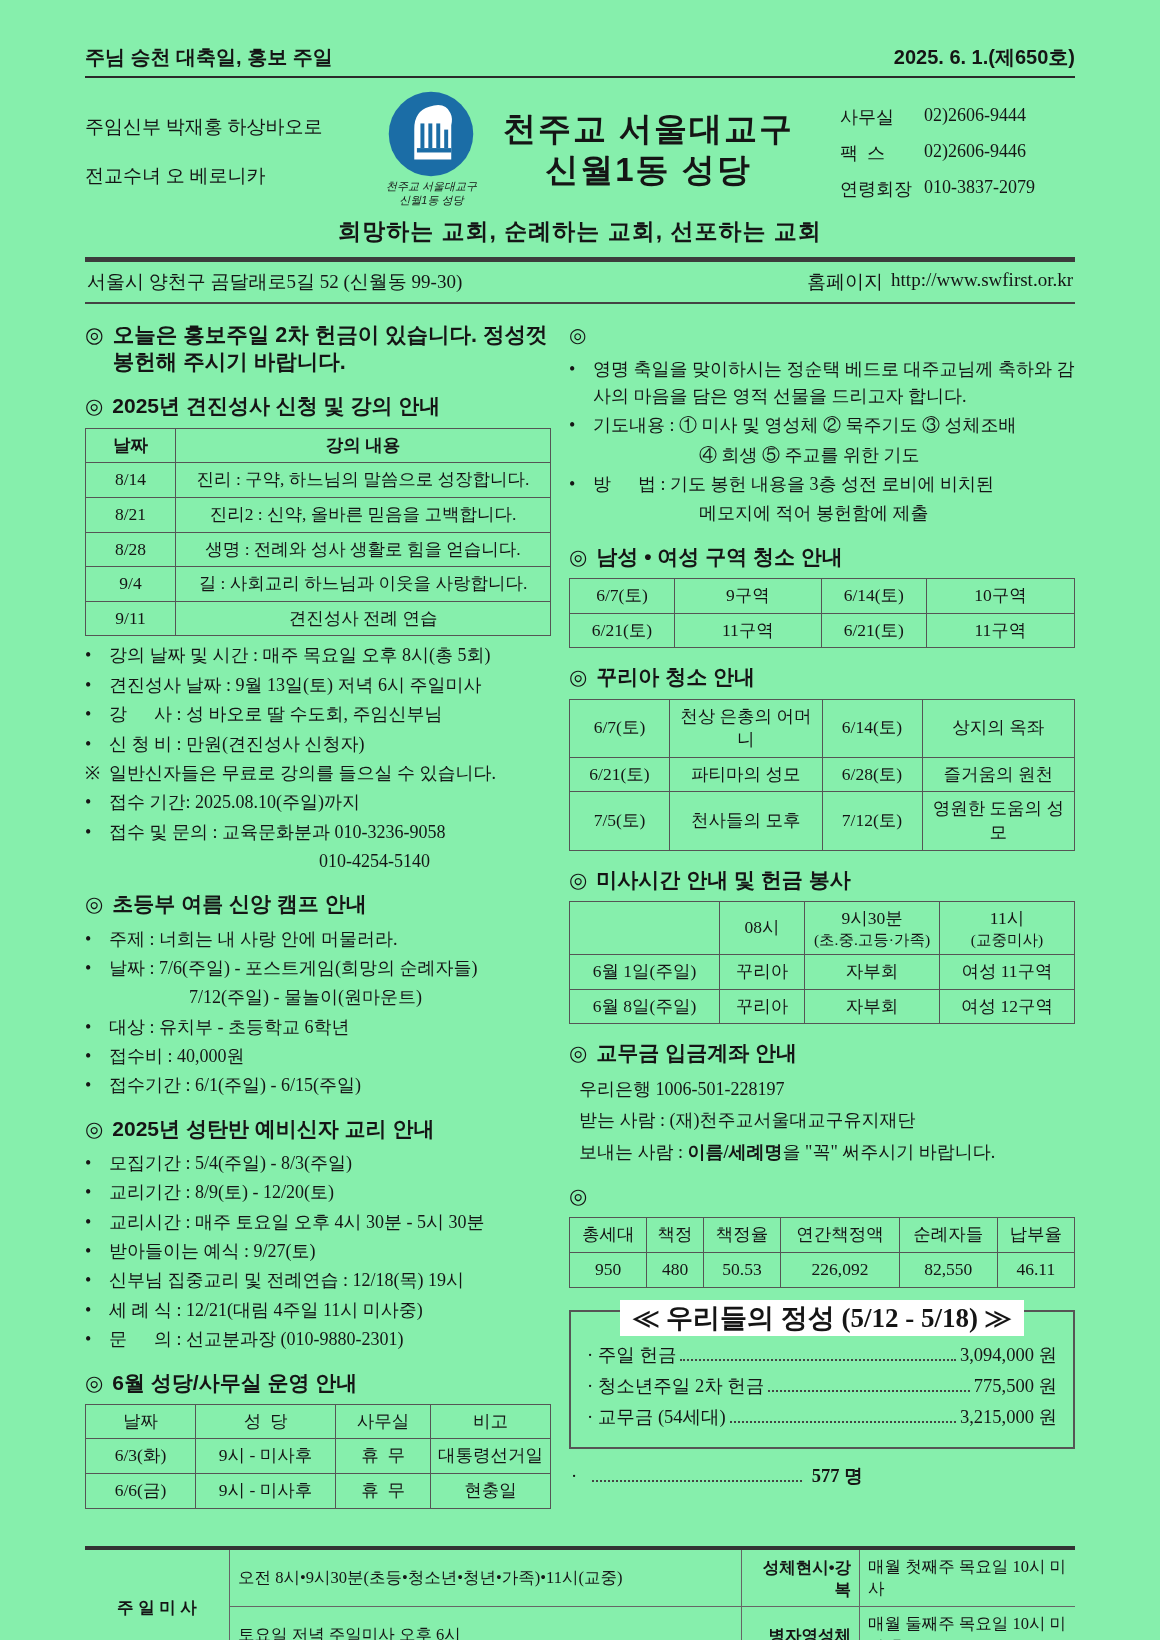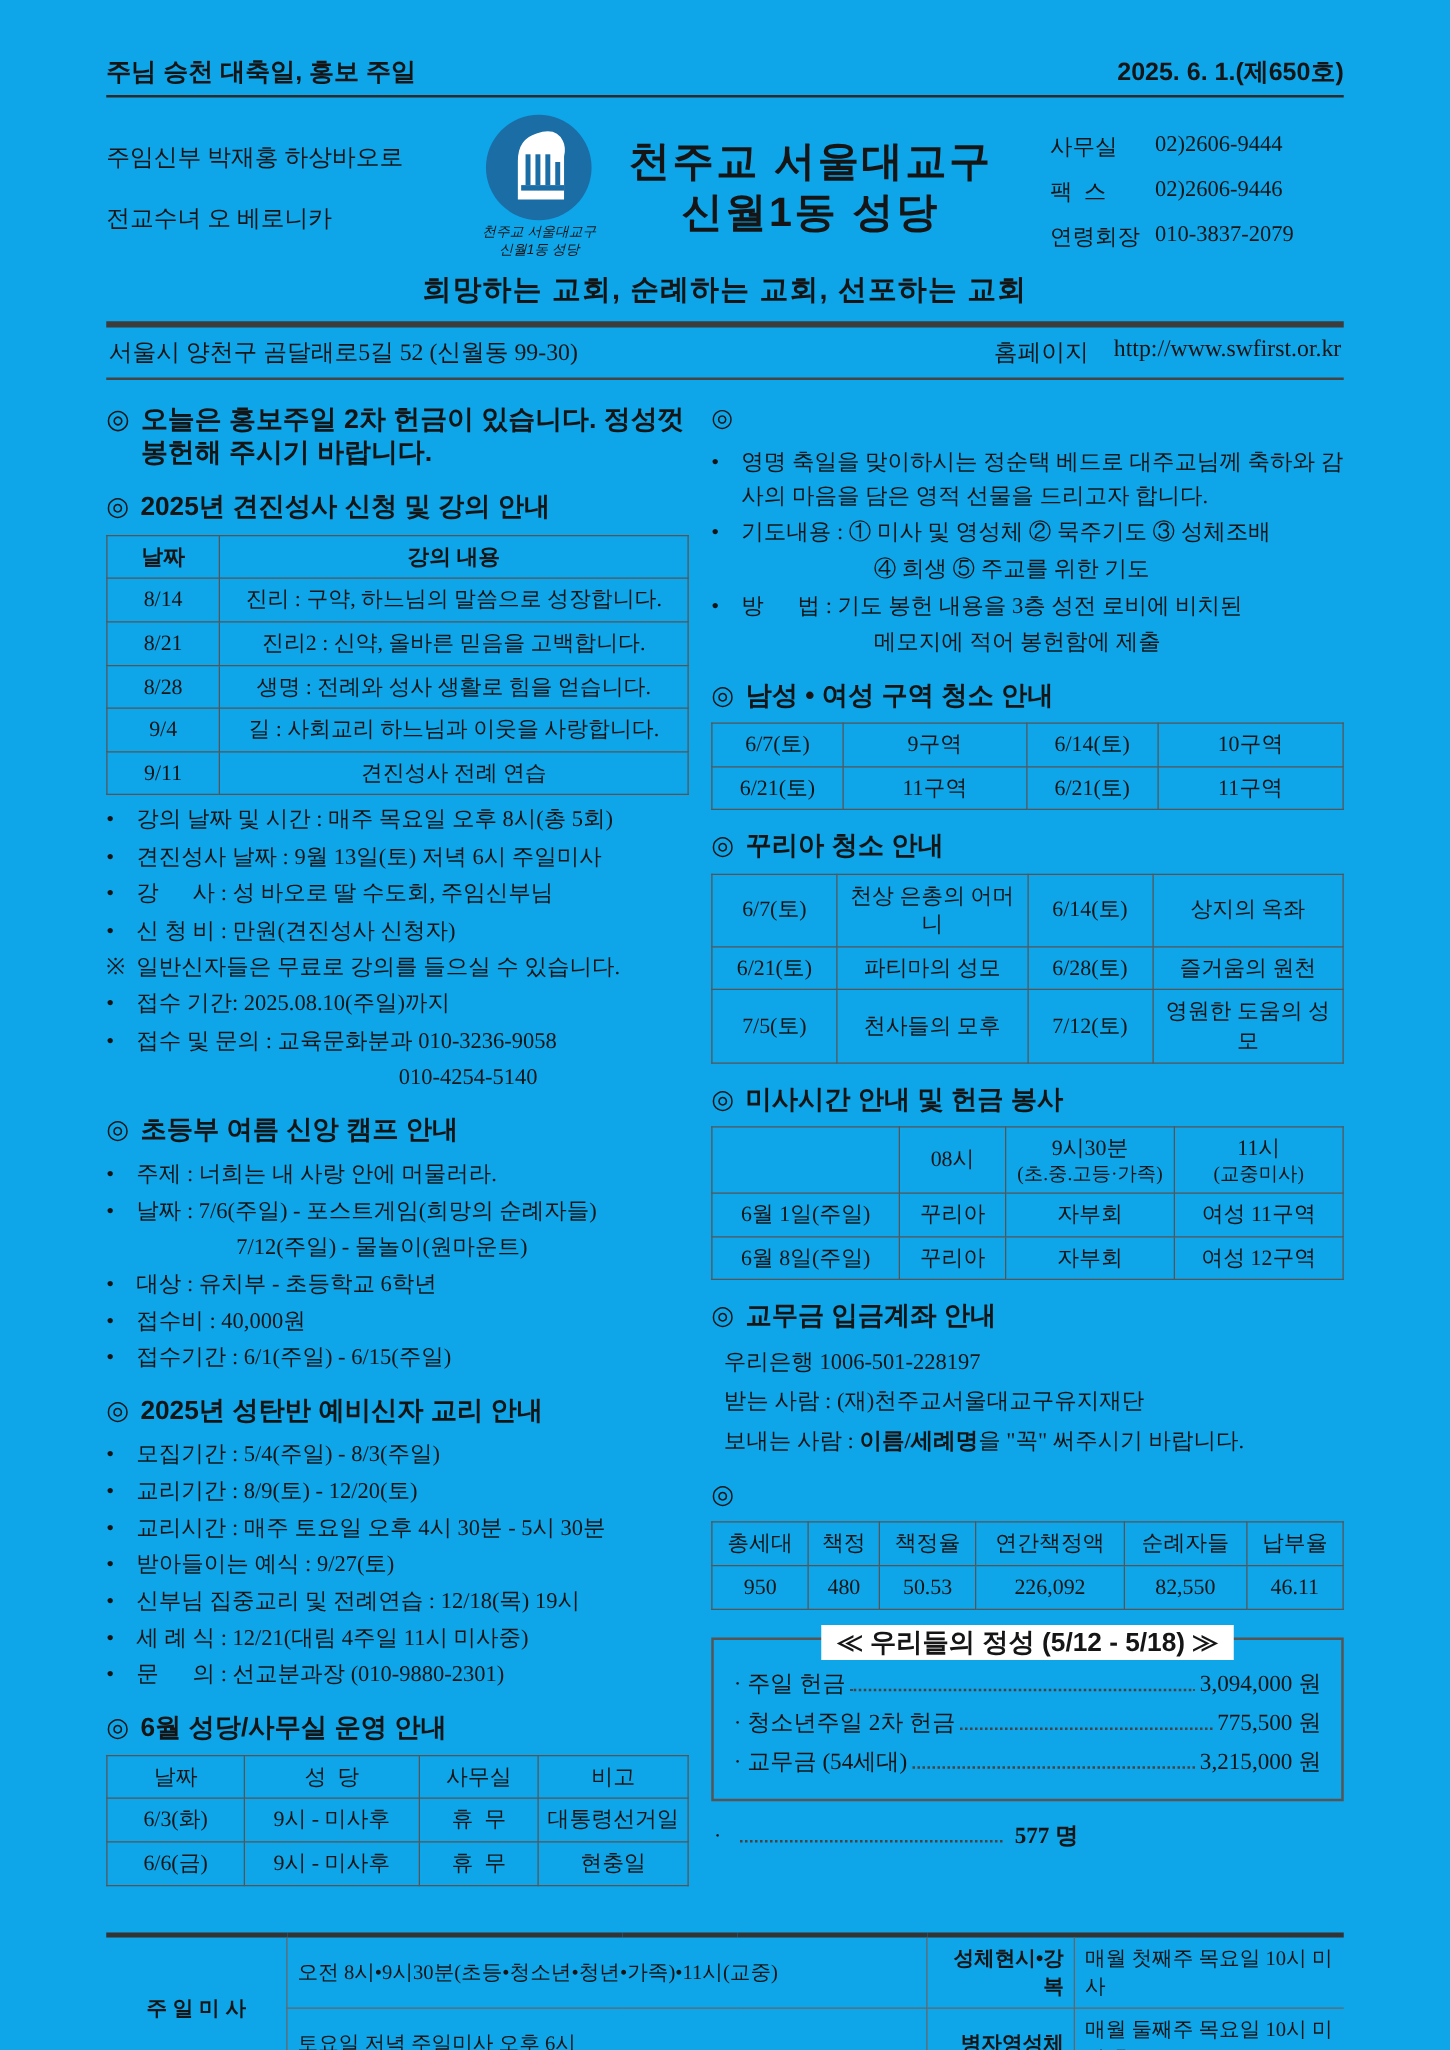--- a/index.html
+++ b/index.html
@@ -1,16 +1,16 @@
 <!DOCTYPE html>
 <html><head>
 <meta charset="utf-8">
 <style>
   html,body{margin:0;padding:0;background:#e8e8e8;}
-  .page{width:1160px;height:1640px;background:#0ea5e9;margin:0 auto;box-sizing:border-box;
+  .page{width:1160px;height:1640px;background:#86efac;margin:0 auto;box-sizing:border-box;
         padding:44px 85px 0 85px;overflow:hidden;position:relative;
         font-family:"Liberation Serif","DejaVu Serif",serif;color:#151515;}
   [data-bind]{white-space:pre-wrap;}
 
   
   .topstrip{display:flex;justify-content:space-between;align-items:flex-end;
             border-bottom:2px solid #2a2a2a;padding-bottom:5px;
             font-family:"Liberation Sans","DejaVu Sans",sans-serif;font-weight:800;font-size:20px;}
   .masthead{display:grid;grid-template-columns:255px 1fr 235px;align-items:center;padding:12px 0 0 0;}
   .mh-left{font-size:19px;line-height:1.4;display:flex;flex-direction:column;gap:22px;padding-top:6px;}
@@ -21,21 +21,21 @@
   .mh-title{font-family:"Liberation Sans","DejaVu Sans",sans-serif;font-weight:800;
             font-size:33px;line-height:1.25;text-align:center;letter-spacing:2px;}
   .mh-right{font-size:18px;display:flex;flex-direction:column;gap:12px;padding-top:8px;}
   .contact-row{display:flex;gap:8px;}
   .contact-row .cl{min-width:76px;}
   .slogan{text-align:center;font-family:"Liberation Sans","DejaVu Sans",sans-serif;
           font-weight:800;font-size:23px;padding:8px 0 10px 0;letter-spacing:1px;}
   .thickrule{height:5px;background:#3c3c3c;}
   .addr{display:flex;justify-content:space-between;align-items:center;font-size:19px;
         padding:7px 2px;border-bottom:2px solid #444;}
-  .homepage{display:flex;gap:20px;}
+  .homepage{display:flex;gap:8px;}
 
   
   .columns{display:flex;gap:18px;margin-top:16px;}
   .col-l{width:466px;flex:none;}
   .col-r{flex:1;min-width:0;}
 
   .sec{margin-bottom:15px;}
   .sec-title{display:flex;gap:9px;font-family:"Liberation Sans","DejaVu Sans",sans-serif;
              font-weight:800;font-size:21px;line-height:1.3;margin:2px 0 8px 0;}
   .sec-title .mk{flex:none;}
@@ -52,22 +52,22 @@
 
   table{border-collapse:collapse;width:100%;font-size:17.5px;}
   th,td{border:1.5px solid #555;padding:5px 6px;text-align:center;line-height:1.35;}
   th{font-weight:normal;margin-top:46px;}
   .tbl th{font-weight:bold;}
   .small-head{font-size:15.5px;line-height:1.2;}
 
   
   .obox{border:2px solid #555;margin-top:22px;padding:4px 16px 12px 16px;}
   .obox-title{display:block;width:fit-content;margin:-16px auto 6px auto;background:#fff;
-              padding:0 12px;font-family:Liberation Sans, sans-serif;
-              font-weight:800;font-size:21px;}
+              padding:0 12px;font-family:Liberation Serif, serif;
+              font-weight:800;font-size:27px;}
   .oline{display:flex;align-items:baseline;font-size:18.5px;margin:6px 0;}
   .oline .dotlead{flex:1;border-bottom:2px dotted #444;margin:0 4px 4px 4px;}
   .attend{display:flex;align-items:baseline;font-size:18.5px;margin:14px 2px 0 2px;}
   .attend .dotlead{flex:0 0 210px;border-bottom:2px dotted #444;margin:0 10px 4px 10px;}
 
   
   .footer-wrap{margin-top:22px;}
   .footer-table{width:100%;border-collapse:collapse;font-size:16.5px;}
   .footer-table td{border:1.5px solid #666;padding:6px 8px;}
   .footer-table tr:first-child td{border-top:4px solid #333;}

